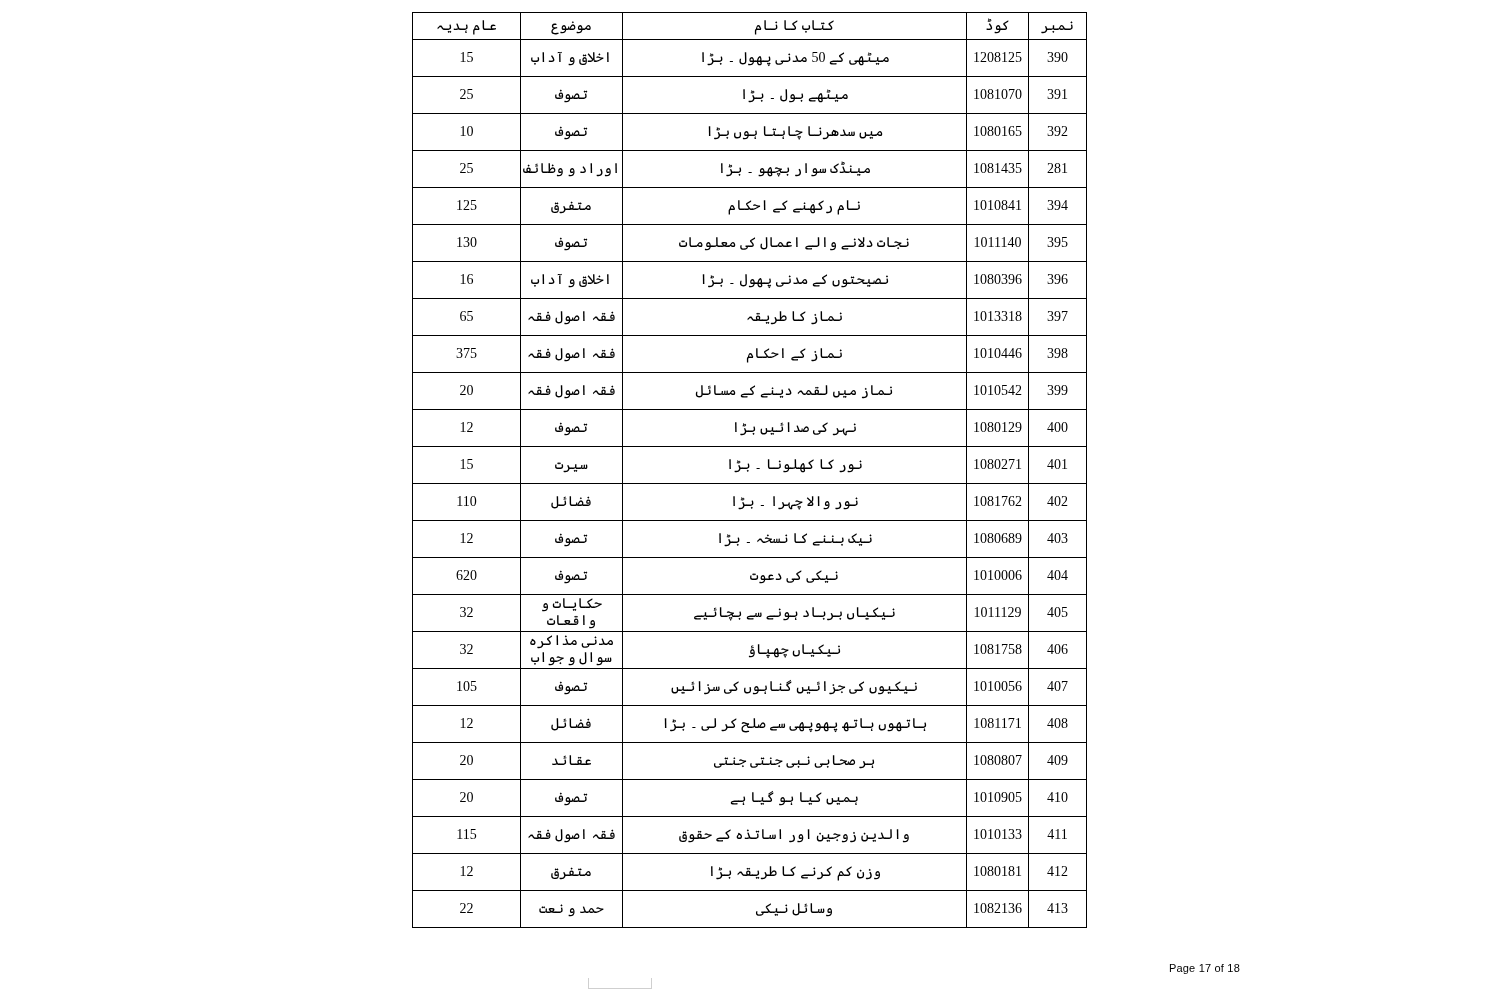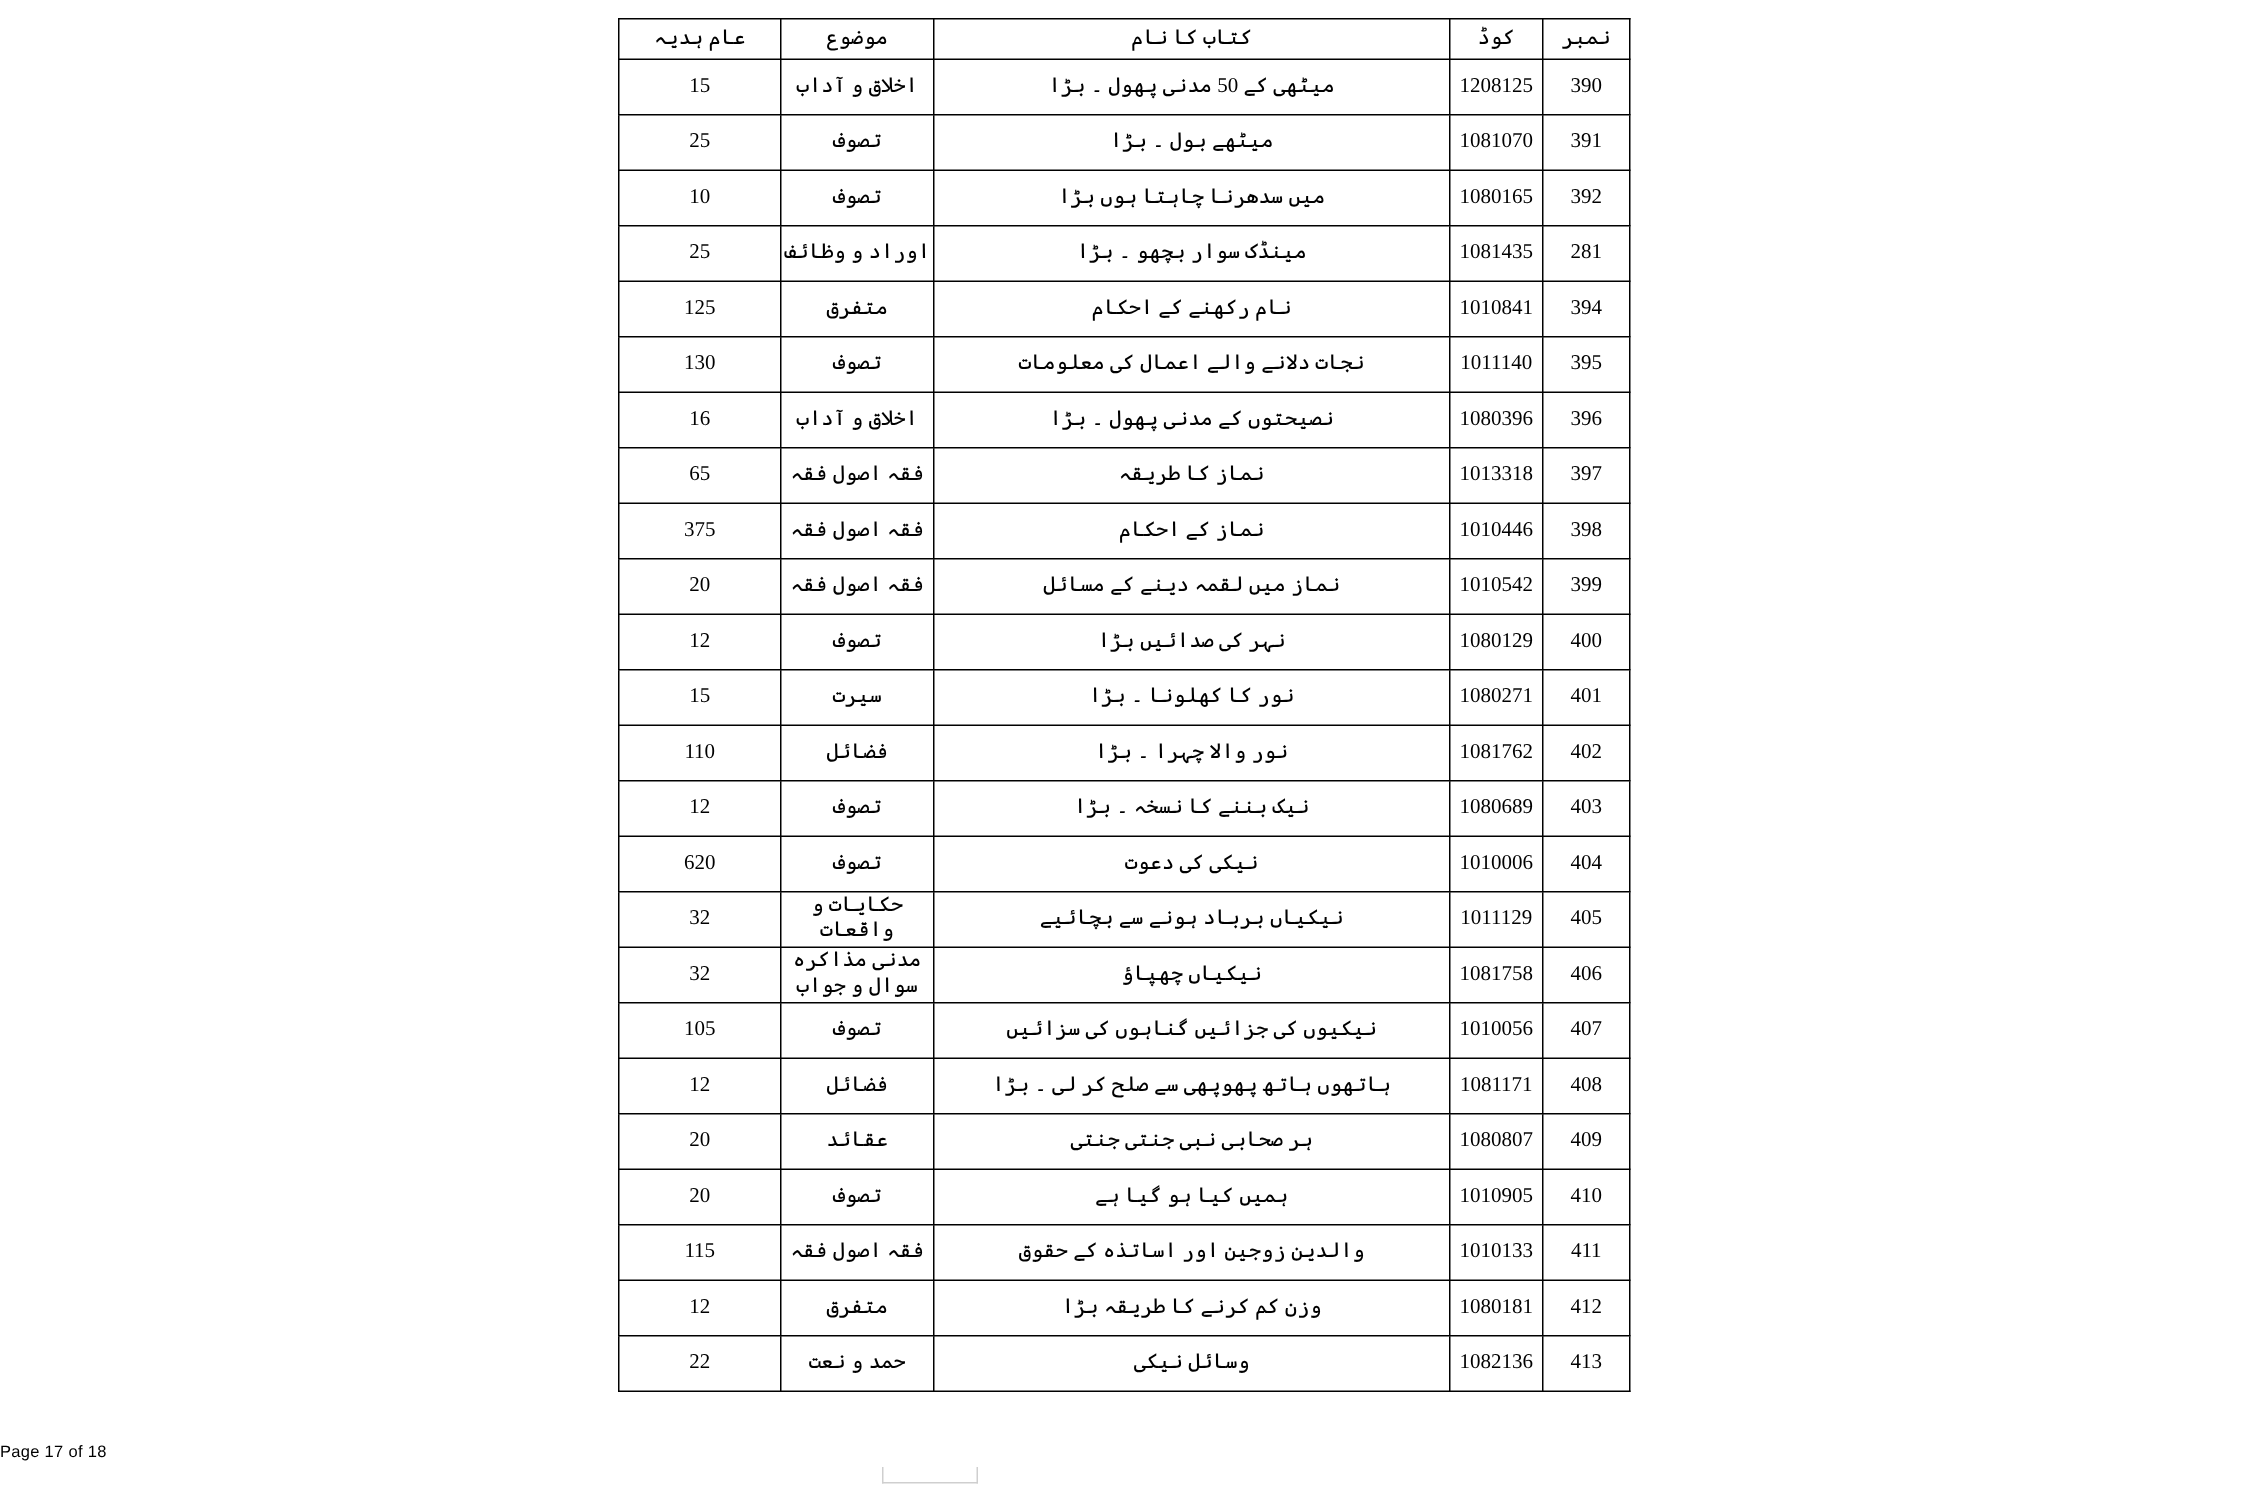--- a/index.html
+++ b/index.html
@@ -84,21 +84,21 @@
   th.h-code  { font-size: 14px; margin-left: 10px; }
   th.h-name  { font-size: 15px; }
   th.h-topic { font-size: 14px; }
   th.h-price { font-size: 14px; }
 
   .footer {
     position: absolute;
     left: 0;
     top: 962px;
     width: 1240px;
-    text-align: left;
+    text-align: right;
   }
   .footer .page-label {
     font-family: "Liberation Sans", sans-serif;
     font-size: 11px;
     color: #000000;
     letter-spacing: 0.2px;
   }
   .footer .page-rule {
     margin: 4px auto 0 auto;
     width: 62px;

